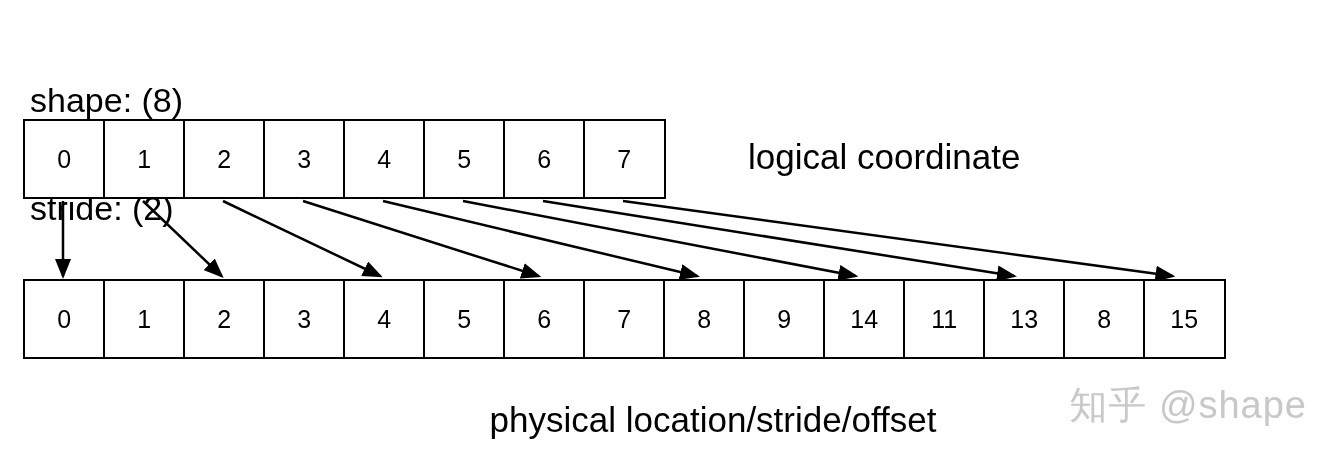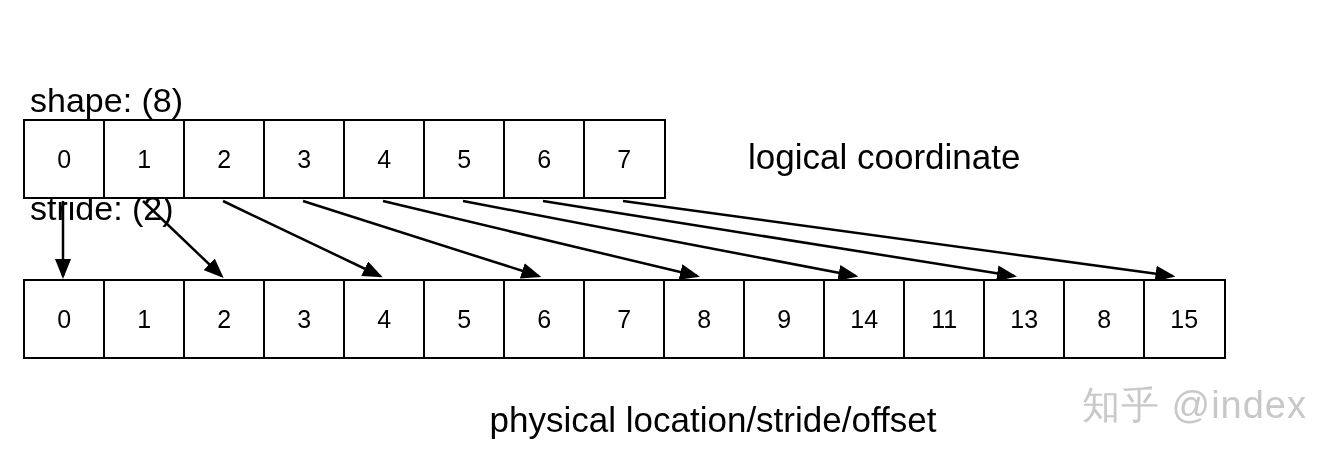--- a/index.html
+++ b/index.html
@@ -121,15 +121,15 @@
       <div class="cell">9</div>
       <div class="cell">14</div>
       <div class="cell">11</div>
       <div class="cell">13</div>
       <div class="cell">8</div>
       <div class="cell">15</div>
     </div>
 
   <div class="row-label physical-label">physical location/stride/offset</div>
 
-  <div class="watermark" style="color: rgb(200, 200, 200);">知乎 @index</div>
+  <div class="watermark" style="color: rgb(200, 200, 200);">知乎 @shape</div>
 
 </div>
 
 </body></html>

